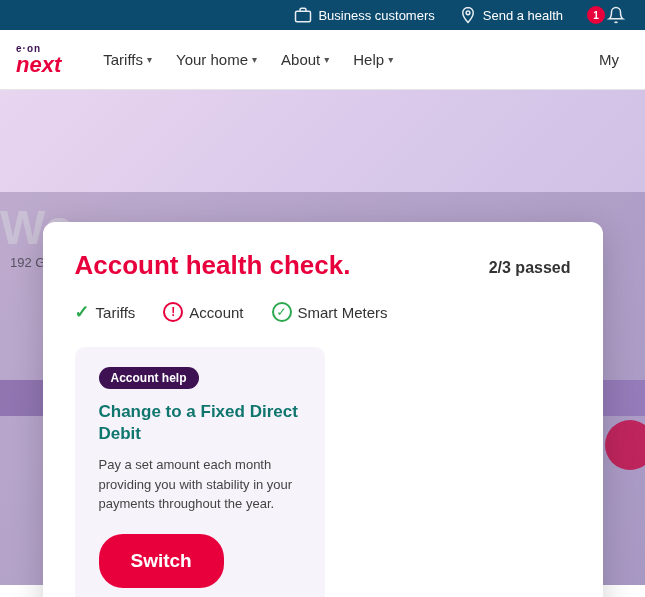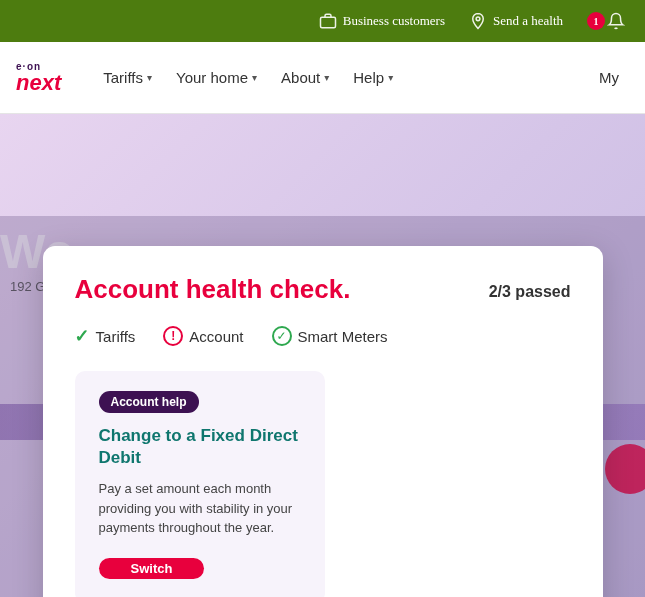--- a/index.html
+++ b/index.html
@@ -6,28 +6,27 @@
     body {
       font-family: -apple-system, BlinkMacSystemFont, 'Segoe UI', sans-serif;
       width: 645px;
       height: 597px;
       overflow: hidden;
       position: relative;
     }
 
     
     .top-bar {
-      background-color: #4d7c0f;
-      height: 42px;
+      background-color: #0c4a6e;
+      height: 30px;
       display: flex;
       align-items: center;
       justify-content: flex-end;
       padding: 0 20px;
       gap: 24px;
-      font-family: Liberation Serif, serif;
     }
     .top-bar-item {
       display: flex;
       align-items: center;
       gap: 6px;
       color: white;
       font-size: 13px;
       cursor: pointer;
     }
     .top-bar-icon {
@@ -50,21 +49,21 @@
     .top-bar-notification {
       display: flex;
       align-items: center;
       gap: 2px;
       cursor: pointer;
     }
 
     
     .nav-bar {
       background-color: white;
-      height: 72px;
+      height: 60px;
       display: flex;
       align-items: center;
       padding: 0 16px;
       border-bottom: 1px solid #e5e5e5;
       gap: 0;
     }
     .logo {
       display: flex;
       flex-direction: column;
       margin-right: 32px;
@@ -250,22 +249,22 @@
       font-size: 13px;
       color: #444;
       line-height: 1.5;
       margin-bottom: 20px;
     }
     .switch-btn {
       background: #e8003d;
       color: white;
       border: none;
       border-radius: 24px;
-      padding: 3px 32px;
-      font-size: 13px;
+      padding: 16px 32px;
+      font-size: 19px;
       font-weight: 700;
       cursor: pointer;
     }
 
     
     .right-partial {
       position: absolute;
       top: 220px;
       right: 0;
       width: 110px;

